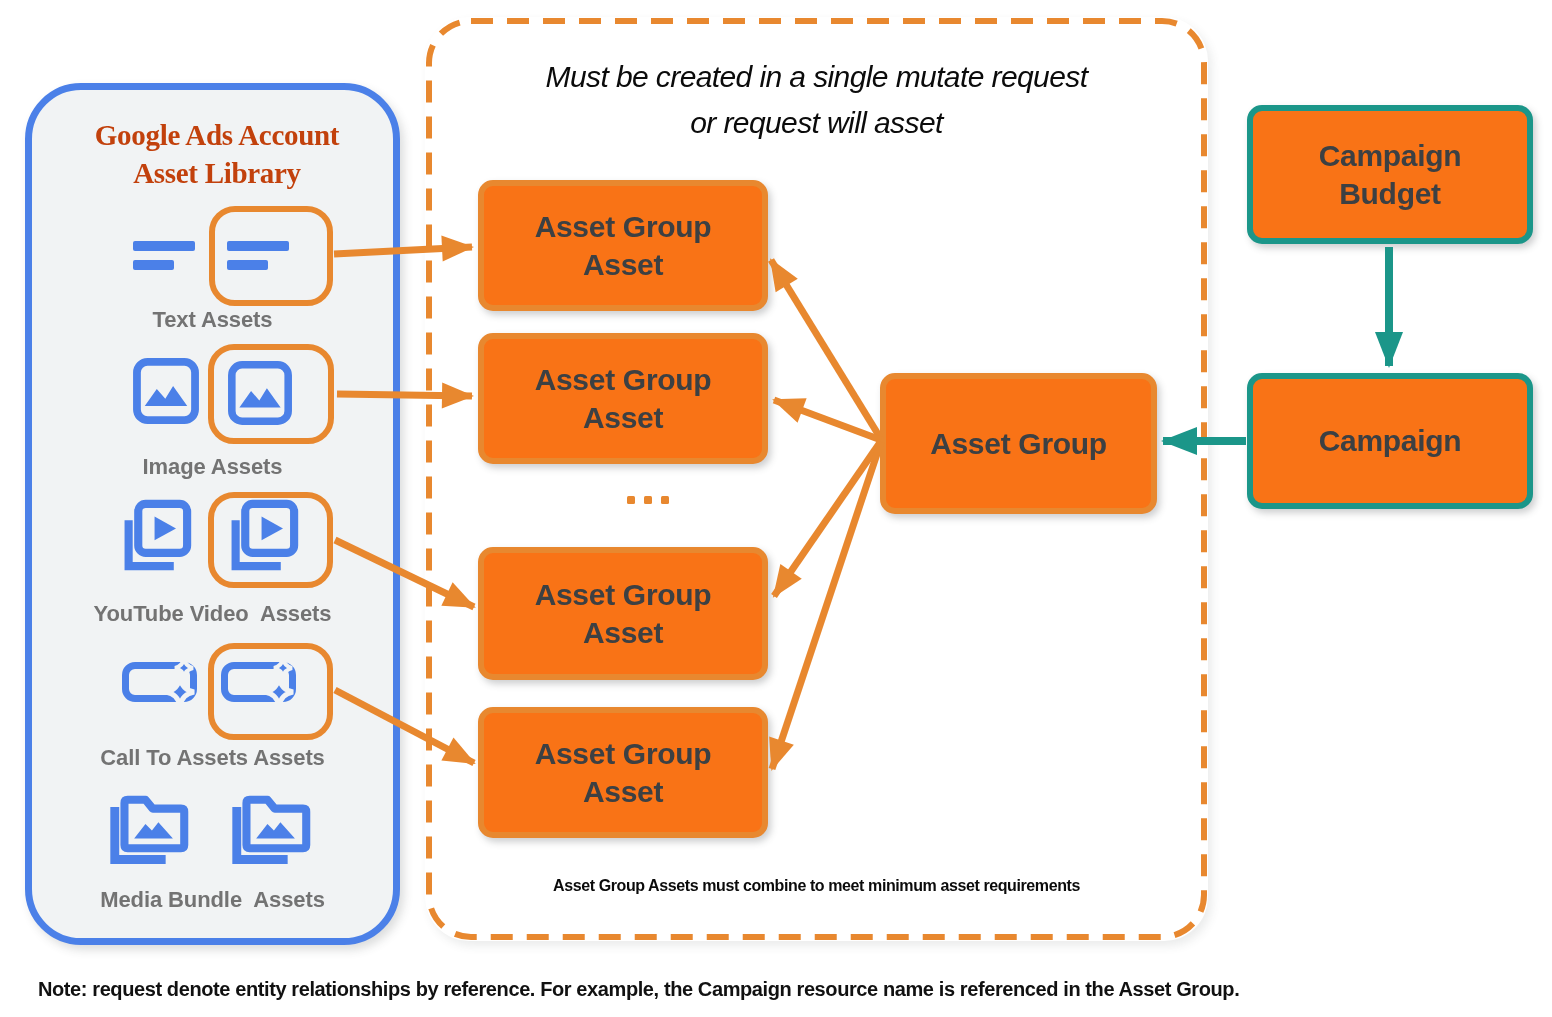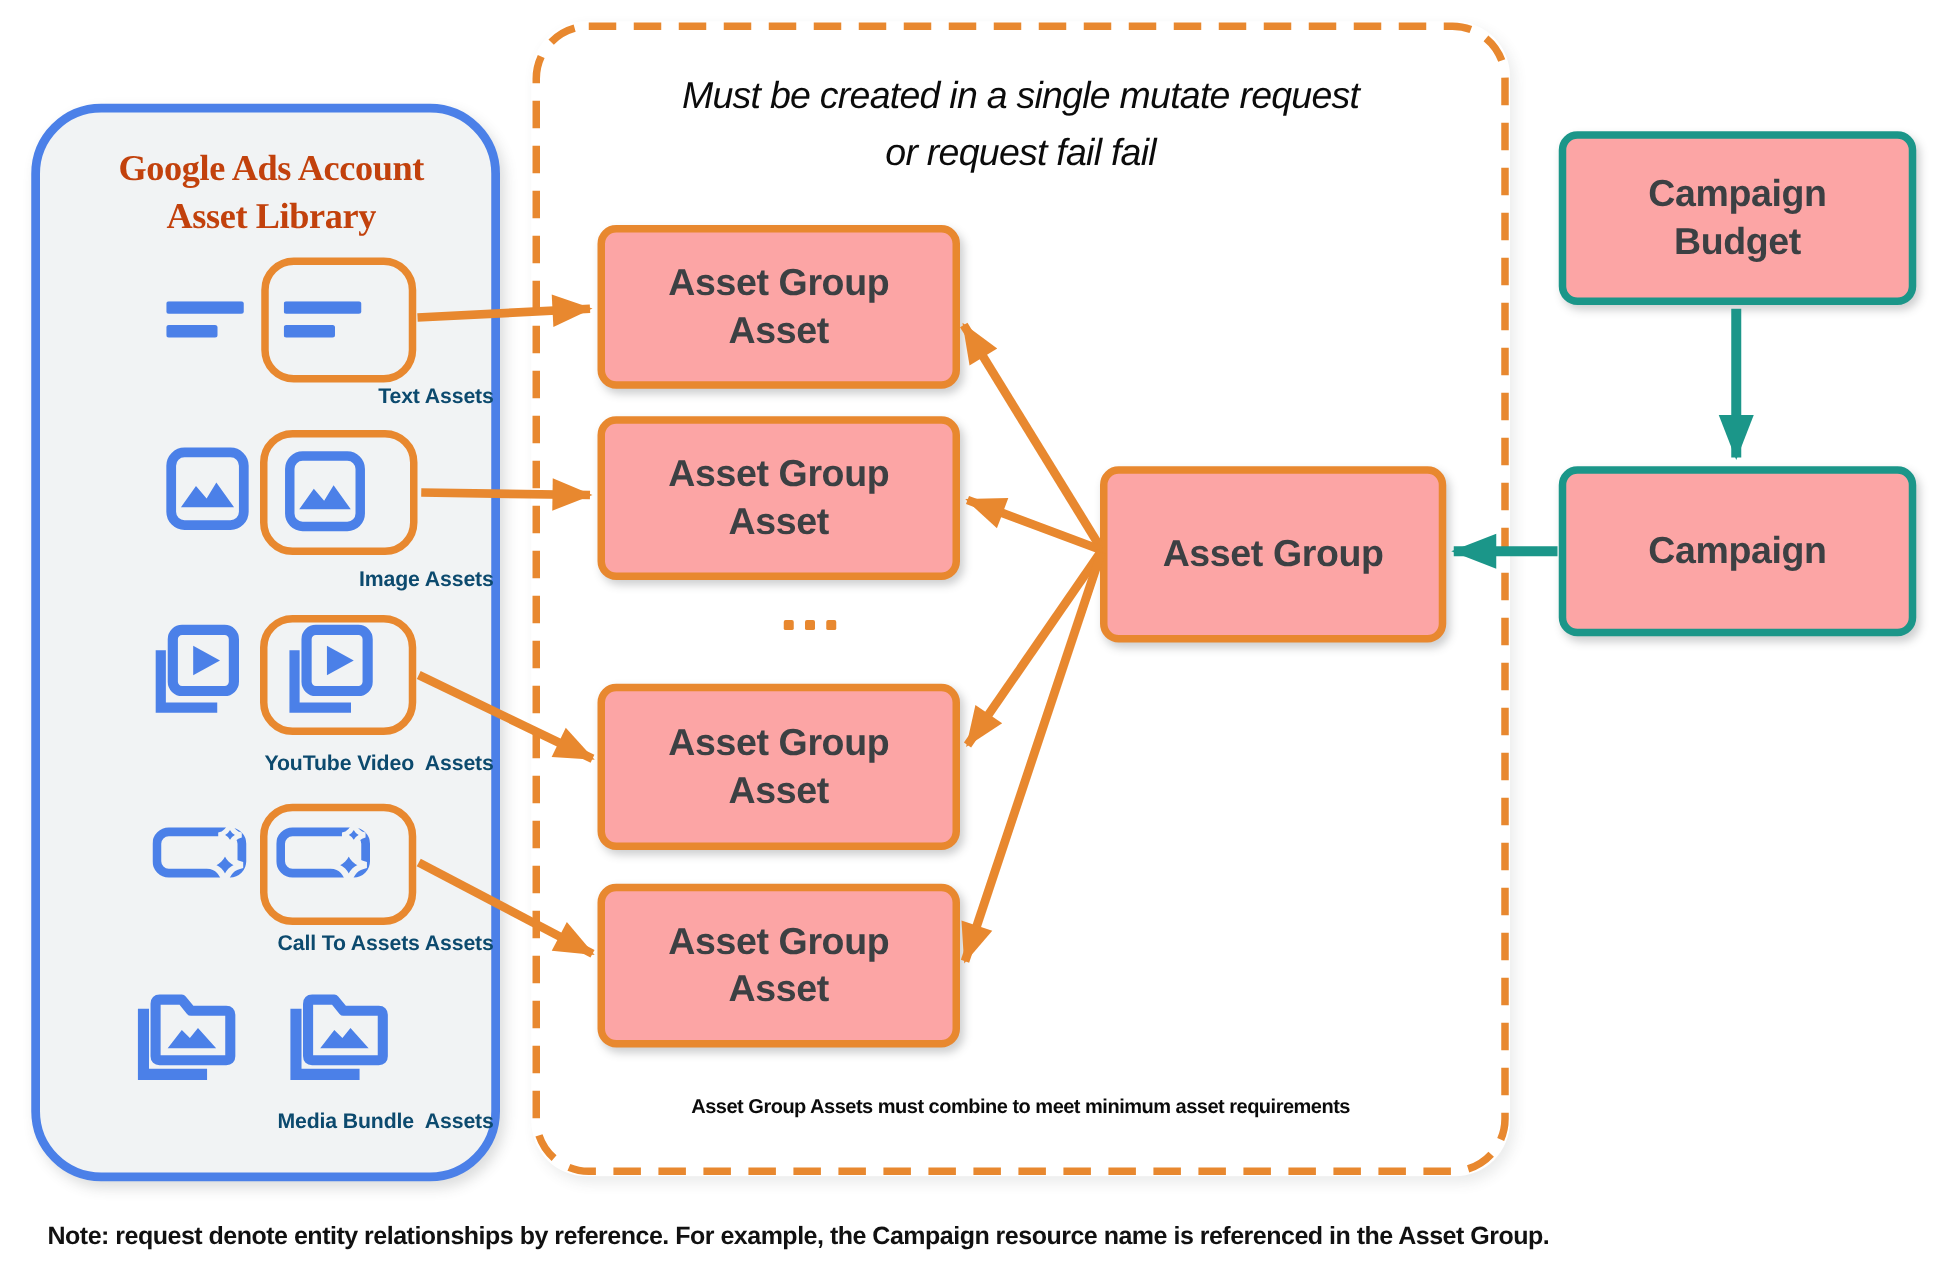--- a/index.html
+++ b/index.html
@@ -12,41 +12,41 @@
   .library-panel{
     left:25px;top:83px;width:375px;height:862px;
     background:#F1F3F4;border:7px solid #4B80E8;border-radius:56px;
     box-shadow:4px 5px 10px rgba(60,64,67,.18);
   }
   .panel-title{
     left:36px;top:116px;width:362px;text-align:center;
     font-size:29px;font-weight:bold;color:#c2410c;line-height:38px;letter-spacing:-0.3px;font-family:Liberation Serif, serif;
   }
   .asset-label{
-    left:30px;width:365px;text-align:right;
-    font-size:17px;font-weight:bold;color:#0c4a6e;letter-spacing:-0.1px;
+    left:30px;width:365px;text-align:center;
+    font-size:22px;font-weight:bold;color:#737373;letter-spacing:-0.1px;
   }
   .ring{border:6px solid #E8882F;border-radius:26px;background:transparent;}
   .ic{display:block;}
   
   .mutate-box{
     left:425px;top:17px;width:783px;height:924px;background:#ffffff;border-radius:44px;
     box-shadow:4px 5px 10px rgba(60,64,67,.10);
   }
   .mutate-title{
     left:445px;top:54px;width:743px;text-align:center;
     font-size:30px;font-weight:normal;font-style:italic;color:#0b0b0b;line-height:46px;letter-spacing:-0.6px;
   }
   .mutate-footnote{
     left:445px;top:877px;width:743px;text-align:center;
     font-size:16px;font-weight:bold;color:#0b0b0b;letter-spacing:-0.4px;
   }
   
   .node{
-    background:#fca5a5;border-radius:15px;
+    background:#f97316;border-radius:15px;
     display:flex;flex-direction:column;justify-content:center;align-items:center;
     box-shadow:3px 4px 7px rgba(60,64,67,.25);
     font-size:30px;font-weight:bold;color:#3C4043;line-height:38px;text-align:center;
     letter-spacing:-0.3px;
   }
   .node.orange{border:6px solid #E8882F;}
   .node.teal{border:6px solid #1B9689;}
   
   .dots{left:627px;top:496px;display:flex;gap:9px;}
   .dots span{width:8px;height:8px;background:#E8882F;border-radius:1.5px;display:block;}
@@ -142,21 +142,21 @@
     </svg>
   <div class="abs asset-label" style="top:887px">Media Bundle&nbsp; Assets</div>
 
   <div class="abs mutate-box">
     <svg width="783" height="924" style="position:absolute;left:0;top:0">
       <rect x="4" y="4" width="775" height="916" rx="42" fill="none" stroke="#E8882F" stroke-width="6" stroke-dasharray="22 14"></rect>
     </svg>
   </div>
   <div class="abs mutate-title">
     <span>Must be created in a single mutate request</span><br>
-    <span>or request fail fail</span>
+    <span>or request will asset</span>
   </div>
 
   <div class="abs node orange" style="left:478px;top:180px;width:290px;height:131px">
     <span>Asset Group</span>
     <span>Asset</span>
   </div>
   <div class="abs node orange" style="left:478px;top:333px;width:290px;height:131px">
     <span>Asset Group</span>
     <span>Asset</span>
   </div>

